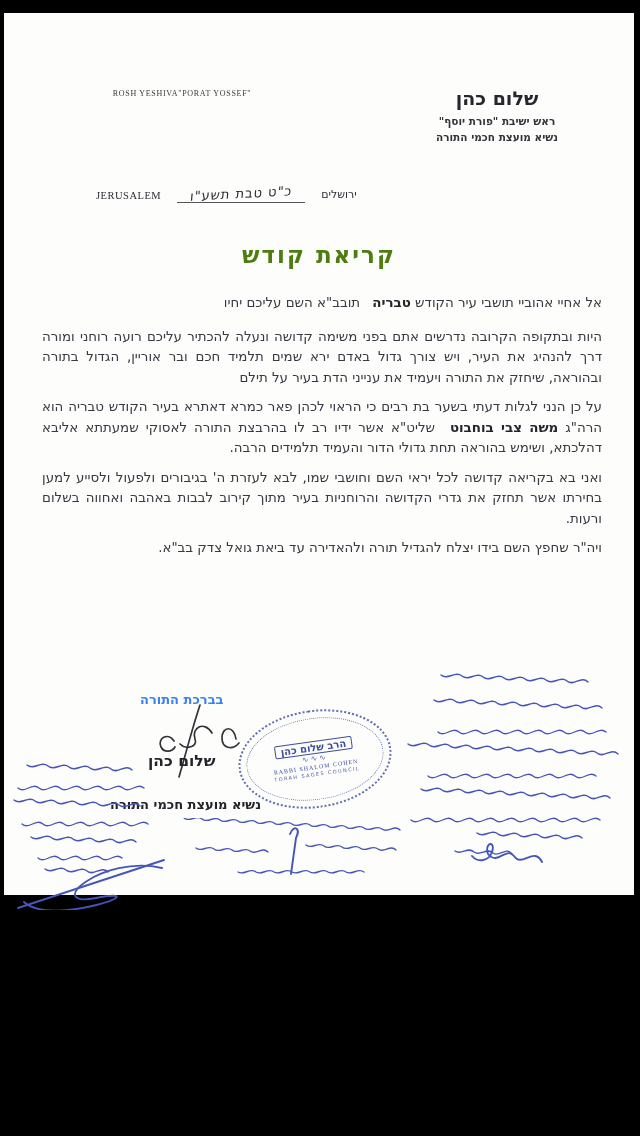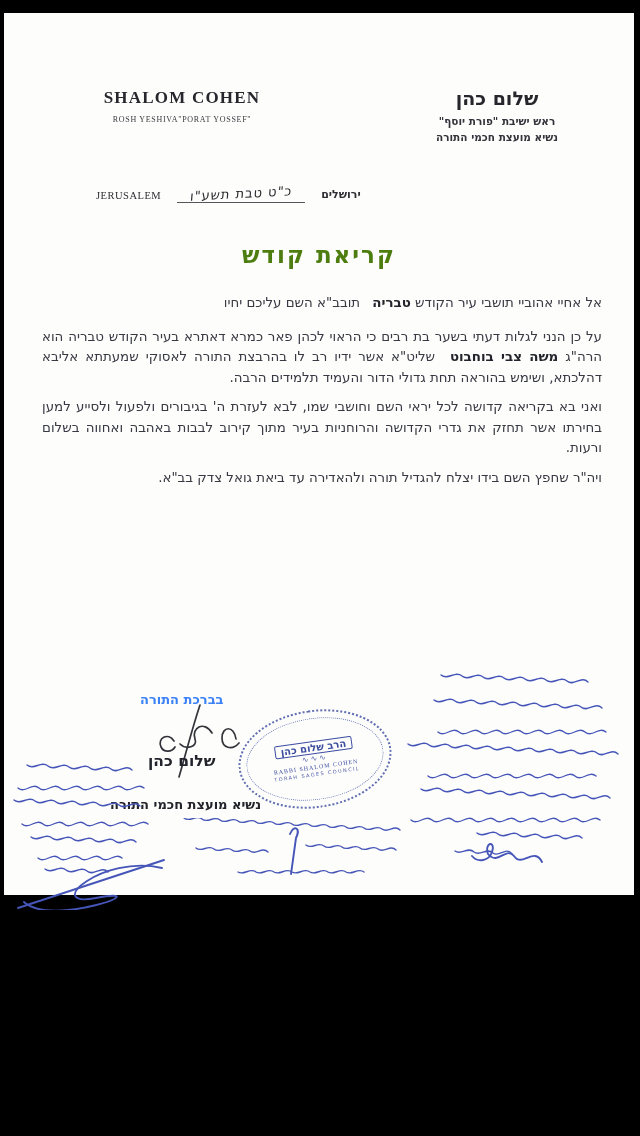--- a/index.html
+++ b/index.html
@@ -30,21 +30,21 @@
   }
   .dateline .en{font-family:"Liberation Serif",serif;font-size:10.5px;letter-spacing:.5px;color:#2e2e34;padding-bottom:2px;}
   .date-script{
     display:inline-block;width:128px;border-bottom:1px solid #55555c;
     text-align:center;margin:0 4px;
   }
   .date-script span{
     display:inline-block;font-size:13px;color:#2b2b31;
     transform:rotate(-3deg) skewX(-8deg);letter-spacing:1px;
   }
-  .dateline .he{font-size:11px;font-weight:bold;direction:rtl;color:#2e2e34;padding-bottom:2px;}
+  .dateline .he{font-size:11px;font-weight:normal;direction:rtl;color:#2e2e34;padding-bottom:2px;}
   
   .title{
     position:absolute;left:0;top:229px;width:100%;text-align:center;
     font-size:23px;font-weight:600;letter-spacing:2px;color:#4d7c0f;direction:rtl;
   }
   
   .body-text{
     position:absolute;left:38px;right:32px;top:280px;
     direction:rtl;text-align:justify;font-size:13.4px;line-height:20.5px;color:#383943;
   }
@@ -76,41 +76,41 @@
   .hw path{fill:none;stroke:#4656b8;stroke-width:1.35;stroke-linecap:round;stroke-linejoin:round;}
   .hw.pen path{stroke:#33343a;stroke-width:1.7;}
   .hw .thick{stroke-width:1.9;}
 </style>
 </head>
 <body>
 
 <div class="page">
 
   <div class="lh-en">
-    <div class="name">SHALOM COHEN</div>
     <div class="sub">ROSH YESHIVA"PORAT YOSSEF"</div>
   </div>
   <div class="lh-he">
     <div class="name">שלום כהן</div>
     <div class="sub">ראש ישיבת "פורת יוסף"</div>
     <div class="sub">נשיא מועצת חכמי התורה</div>
   </div>
 
   <div class="dateline">
     <span class="en">JERUSALEM</span>
     <span class="date-script">
       <span>כ"ט טבת תשע"ו</span>
     </span>
     <span class="he">ירושלים</span>
   </div>
 
   <div class="title">קריאת קודש</div>
 
   <div class="body-text">
       <p class="right"><span>אל אחיי אהוביי תושבי עיר הקודש </span><span class="b">טבריה</span><span> תובב"א השם עליכם יחיו</span></p>
+      <p><span>היות ובתקופה הקרובה נדרשים אתם בפני משימה קדושה ונעלה להכתיר עליכם רועה רוחני ומורה דרך להנהיג את העיר, ויש צורך גדול באדם ירא שמים תלמיד חכם ובר אוריין, הגדול בתורה ובהוראה, שיחזק את התורה ויעמיד את ענייני הדת בעיר על תילם</span></p>
       <p><span>על כן הנני לגלות דעתי בשער בת רבים כי הראוי לכהן פאר כמרא דאתרא בעיר הקודש טבריה הוא הרה"ג </span><span class="b">משה צבי בוחבוט</span><span> שליט"א אשר ידיו רב לו בהרבצת התורה לאסוקי שמעתתא אליבא דהלכתא, ושימש בהוראה תחת גדולי הדור והעמיד תלמידים הרבה.</span></p>
       <p><span>ואני בא בקריאה קדושה לכל יראי השם וחושבי שמו, לבא לעזרת ה' בגיבורים ולפעול ולסייע למען בחירתו אשר תחזק את גדרי הקדושה והרוחניות בעיר מתוך קירוב לבבות באהבה ואחווה בשלום ורעות.</span></p>
       <p class="right"><span>ויה"ר שחפץ השם בידו יצלח להגדיל תורה ולהאדירה עד ביאת גואל צדק בב"א.</span></p>
     </div>
 
   <div class="blessing">בברכת התורה</div>
 
   <svg class="hw pen sig-black" width="118" height="82" viewBox="0 0 118 82" aria-label="handwritten signature of Shalom Cohen, dark ink">
     <path d="M100,38 c-2,-14 -14,-13 -14,-1 c0,10 10,13 17,5"></path>
     <path d="M76,32 c-8,-13 -21,-5 -17,6 c3,8 -9,11 -15,5"></path>

